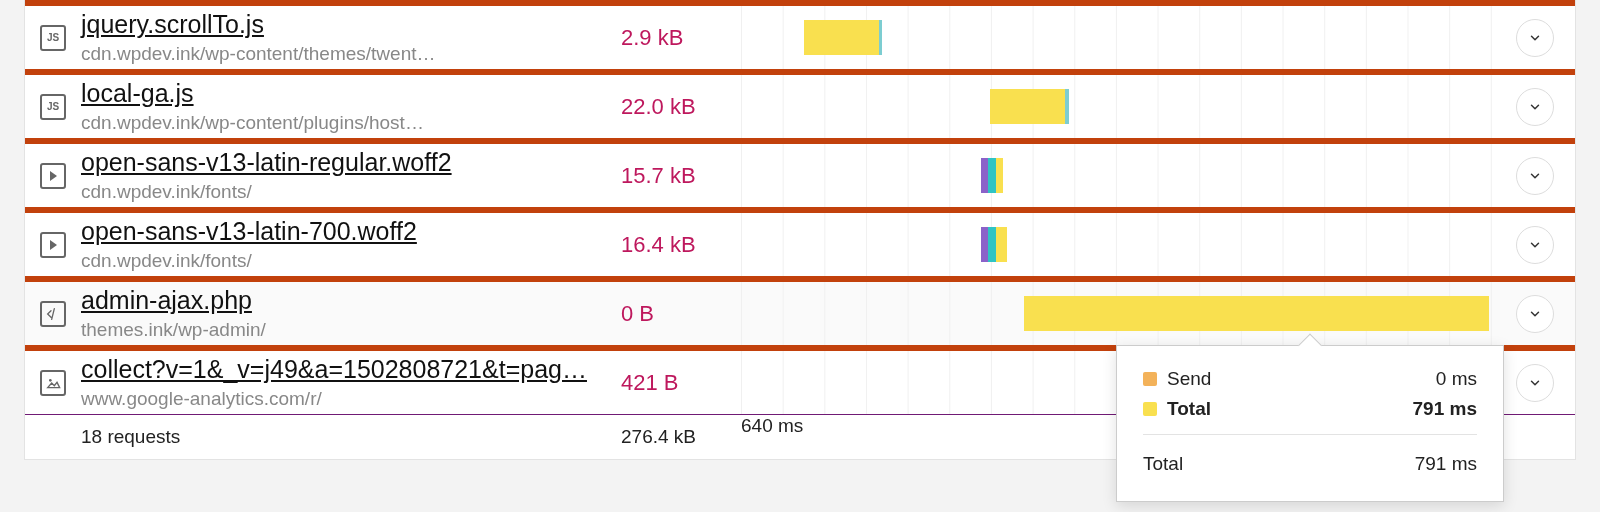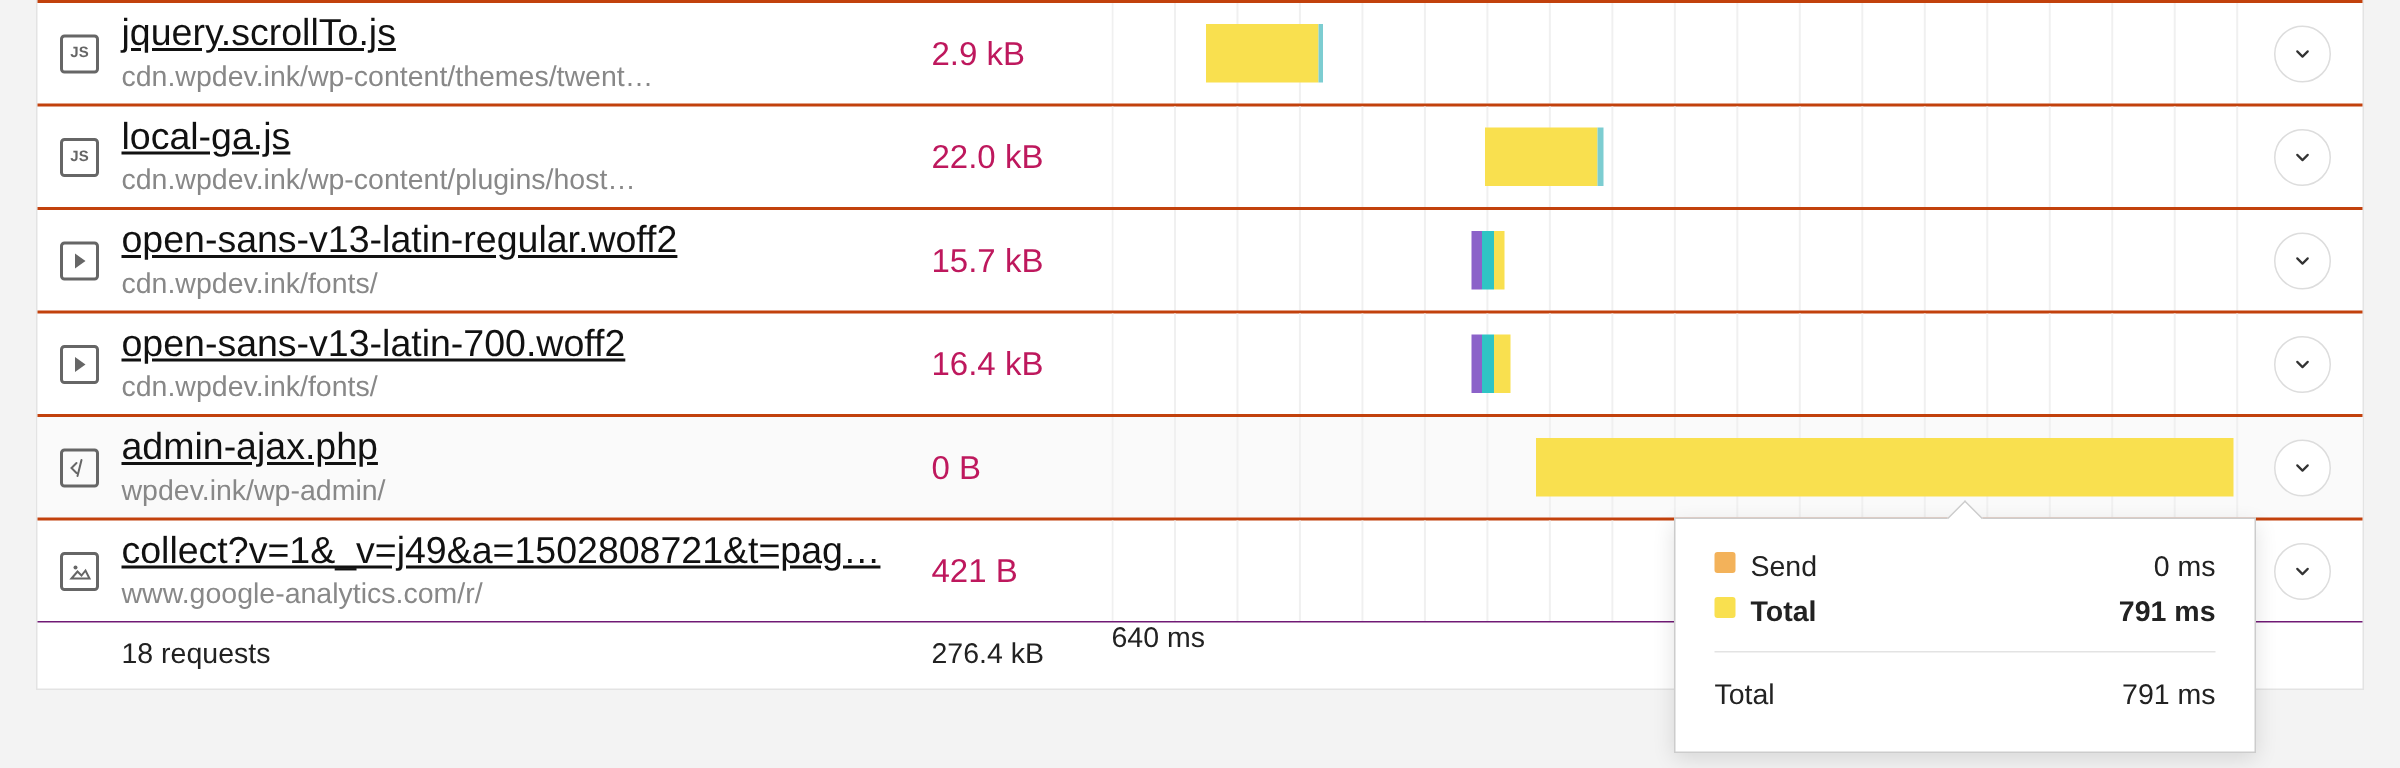--- a/index.html
+++ b/index.html
@@ -15,21 +15,21 @@
     .table {
       background: #fff;
       border: 1px solid #e3e3e3;
       border-top: none;
       margin: 0 24px;
       position: relative;
     }
     .row {
       display: flex;
       align-items: center;
-      border-top: 2px solid #c2410c;
+      border-top: 6px solid #c2410c;
       position: relative;
       height: 69px;
     }
     .row.highlighted { background: #fafafa; }
     .row.footer {
       height: 45px;
       border-top: 1px solid #701a75;
     }
     .col-icon {
       width: 56px;
@@ -151,21 +151,21 @@
       border-top:1px solid #ccc;
       transform: translateX(-50%) rotate(45deg);
     }
     .tooltip .trow {
       display:flex;
       align-items:center;
       justify-content:space-between;
       padding:4px 0;
       font-size:19px;
     }
-    .tooltip .label { display:flex; gap:10px; }
+    .tooltip .label { display:flex; align-items:center; gap:10px; }
     .tooltip .swatch { width:14px; height:14px; border-radius:2px; }
     .tooltip hr {
       border:none;
       border-top:1px solid #e3e3e3;
       margin: 10px 0 14px 0;
     }
     .tooltip .total { font-weight:normal; }
   </style>
 </head>
 <body>
@@ -254,21 +254,21 @@
       </div>
     </div>
     <div class="row highlighted">
       <div class="col-icon">
         <div class="icon-box">
           <svg viewBox="0 0 24 24" width="16" height="16">
             <path d="M9 7 L4 12 L9 17 M14 4 L10 20" fill="none" stroke="#666" stroke-width="2" stroke-linecap="round"></path>
           </svg>
         </div>
       </div>
-      <div class="col-file"><a class="file-name">admin-ajax.php</a><div class="file-path">wpdev.ink/wp-admin/</div></div>
+      <div class="col-file"><a class="file-name">admin-ajax.php</a><div class="file-path">themes.ink/wp-admin/</div></div>
       <div class="col-size"><span class="size">0 B</span></div>
       <div class="col-waterfall">
         <div class="bar-wrap" style="left: 37.5%;">
           <div class="bar-segment" style="width: 465px; background: rgb(249, 224, 79);"></div>
         </div>
       </div>
       <div class="col-expand">
         <div class="expand-btn">
           <svg viewBox="0 0 24 24">
             <path d="M6 9 L12 15 L18 9" fill="none" stroke="#333" stroke-width="2.5" stroke-linecap="round" stroke-linejoin="round"></path>

